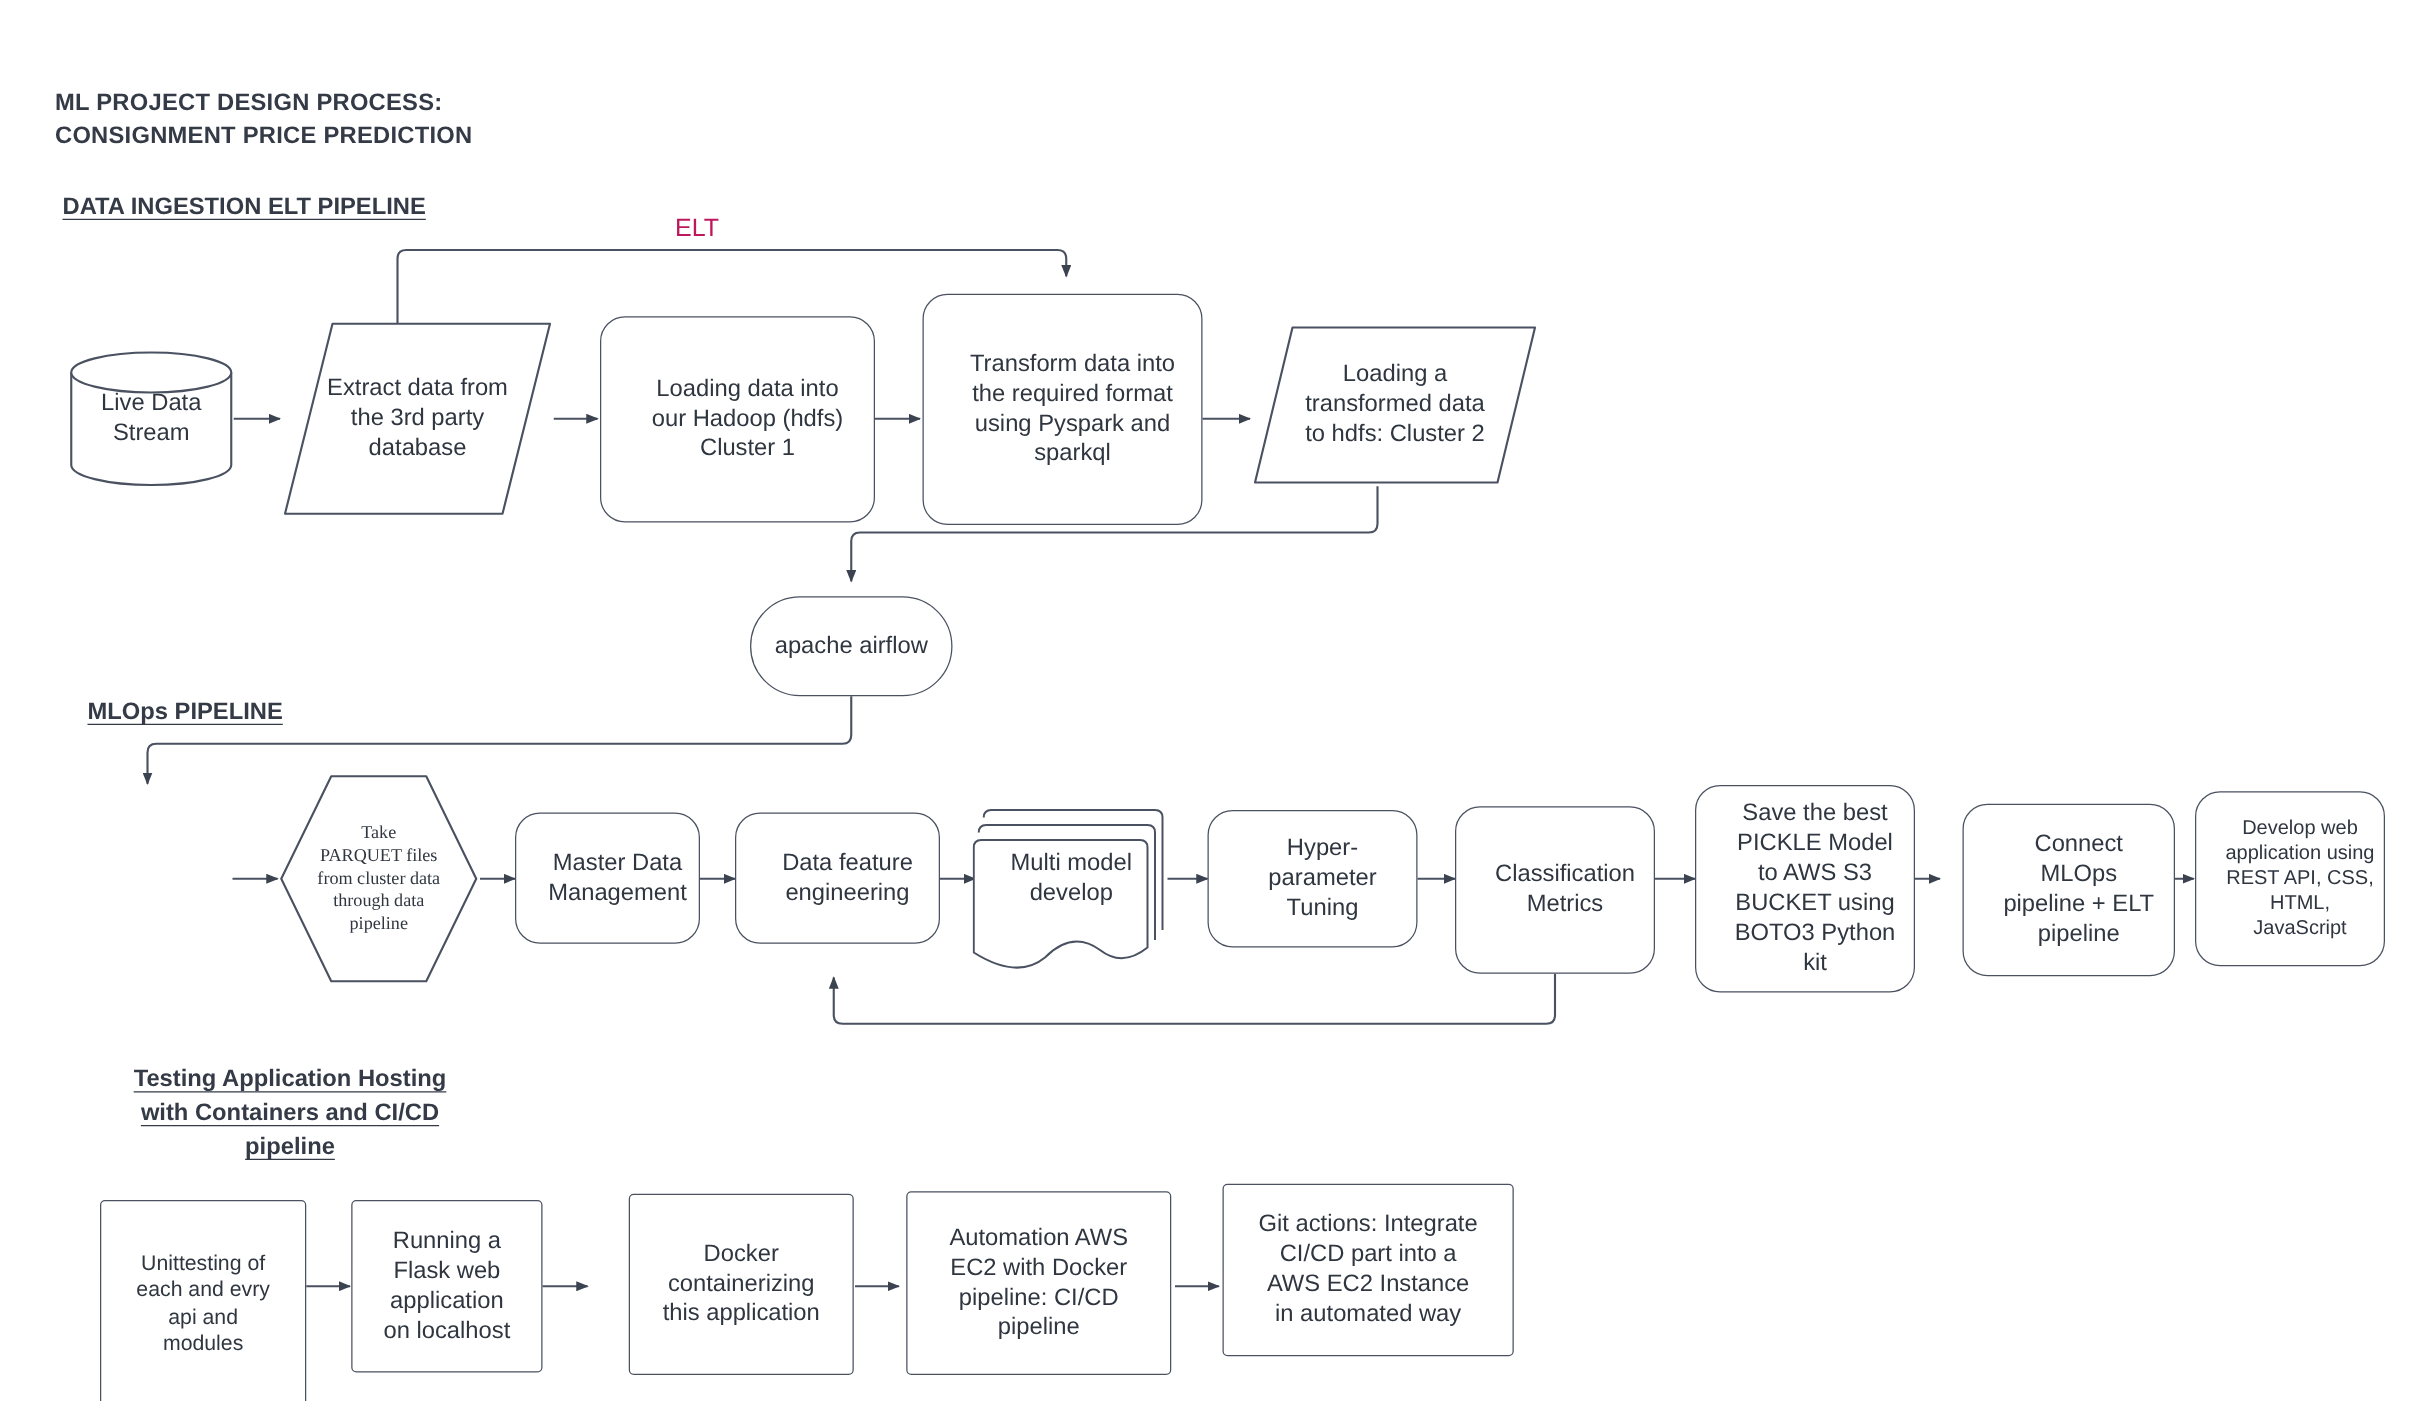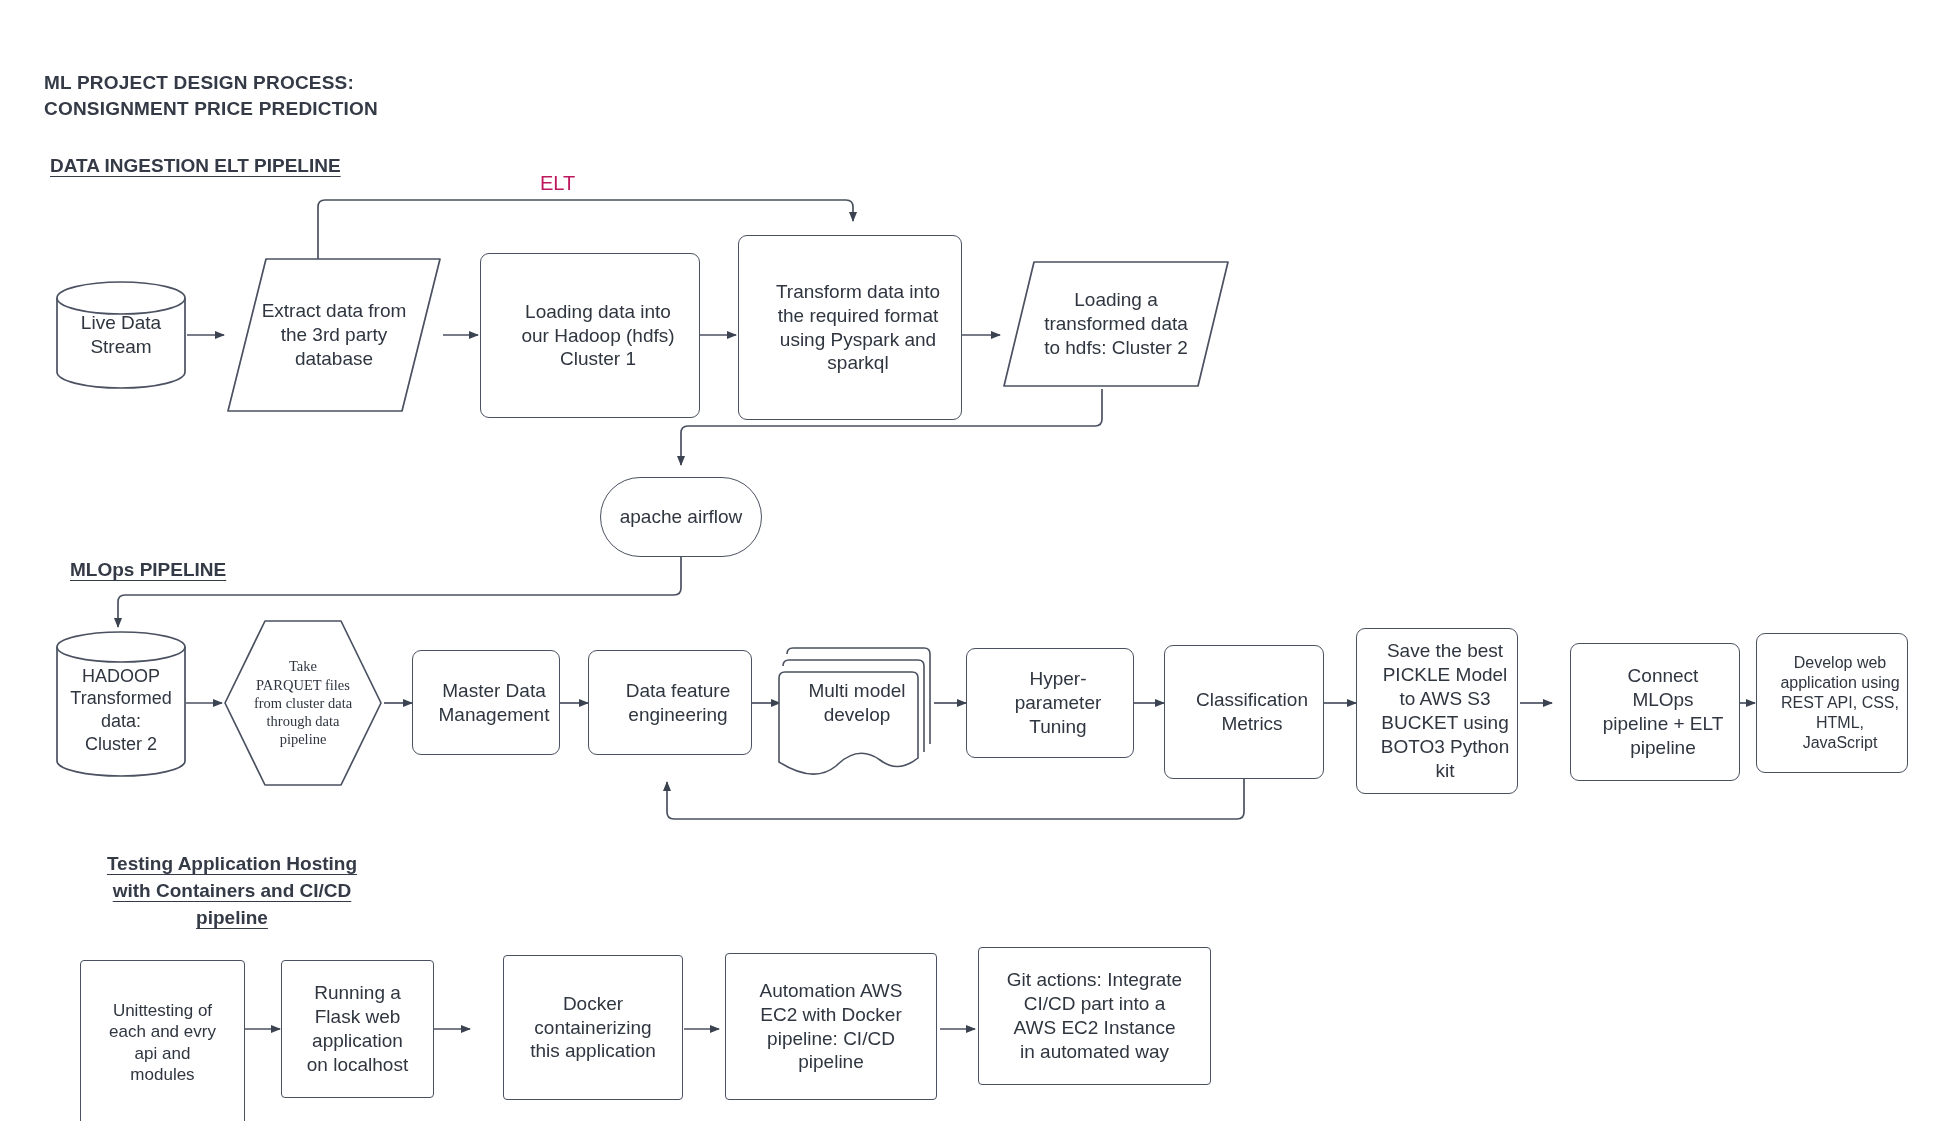--- a/index.html
+++ b/index.html
@@ -27,21 +27,21 @@
   
   .node{
     position:absolute;box-sizing:border-box;
     display:flex;align-items:center;justify-content:center;text-align:center;
     color:#2f3640;line-height:1.26;
     background:#ffffff;
   }
   .node .lbl{display:block;padding:0 6px;white-space:pre-line;}
 
   .rect{
-    border:1.6px solid #4a5160;border-radius:9px;padding-left:16px;
+    border:1.6px solid #4a5160;border-radius:20px;padding-left:16px;
   }
   .rect-sq{
     border:1.6px solid #4a5160;border-radius:4px;
   }
   .stadium{
     border:1.6px solid #4a5160;border-radius:999px;
   }
 
   
   .cyl{background:transparent;border:none;}
@@ -156,30 +156,20 @@
     </svg>
     <span class="lbl">Loading a
 transformed data
 to hdfs: Cluster 2</span>
   </div>
 
   <div class="node stadium" style="left:600px;top:477px;width:162px;height:80px;font-size:19px;">
     <span class="lbl">apache airflow</span>
   </div>
 
-  <div class="node cyl" style="left:55px;top:630px;width:132px;height:148px;font-size:18px;">
-    <svg class="cylsvg" viewBox="0 0 132 148" preserveAspectRatio="none">
-      <path d="M2,17 L2,131 A64,15 0 0 0 130,131 L130,17" fill="#fff" stroke="#4a5160" stroke-width="1.7"></path>
-      <ellipse cx="66" cy="17" rx="64" ry="15" fill="#fff" stroke="#4a5160" stroke-width="1.7"></ellipse>
-    </svg>
-    <span class="lbl" style="margin-top:12px;">HADOOP
-Transformed
-data:
-Cluster 2</span>
-  </div>
 
   <div class="node hex" style="left:222px;top:618px;width:162px;height:170px;font-size:14.5px;">
     <svg class="shape" viewBox="0 0 162 170" preserveAspectRatio="none">
       <path d="M43,3 L119,3 L159,85 L119,167 L43,167 L3,85 Z" fill="#fff" stroke="#4a5160" stroke-width="1.7" stroke-linejoin="round"></path>
     </svg>
     <span class="lbl">Take
 PARQUET files
 from cluster data
 through data
 pipeline</span>
@@ -208,21 +198,21 @@
   <div class="node rect" style="left:966px;top:648px;width:168px;height:110px;font-size:19px;">
     <span class="lbl">Hyper-parameter
 Tuning</span>
   </div>
 
   <div class="node rect" style="left:1164px;top:645px;width:160px;height:134px;font-size:19px;">
     <span class="lbl">Classification
 Metrics</span>
   </div>
 
-  <div class="node rect" style="left:1356px;top:628px;width:162px;height:166px;font-size:19px;">
+  <div class="node rect" style="left:1356px;top:628px;width:176px;height:166px;font-size:19px;">
     <span class="lbl">Save the best
 PICKLE Model
 to AWS S3
 BUCKET using
 BOTO3 Python
 kit</span>
   </div>
 
   <div class="node rect" style="left:1552px;top:643px;width:170px;height:138px;font-size:19px;margin-left:18px;">
     <span class="lbl">Connect

